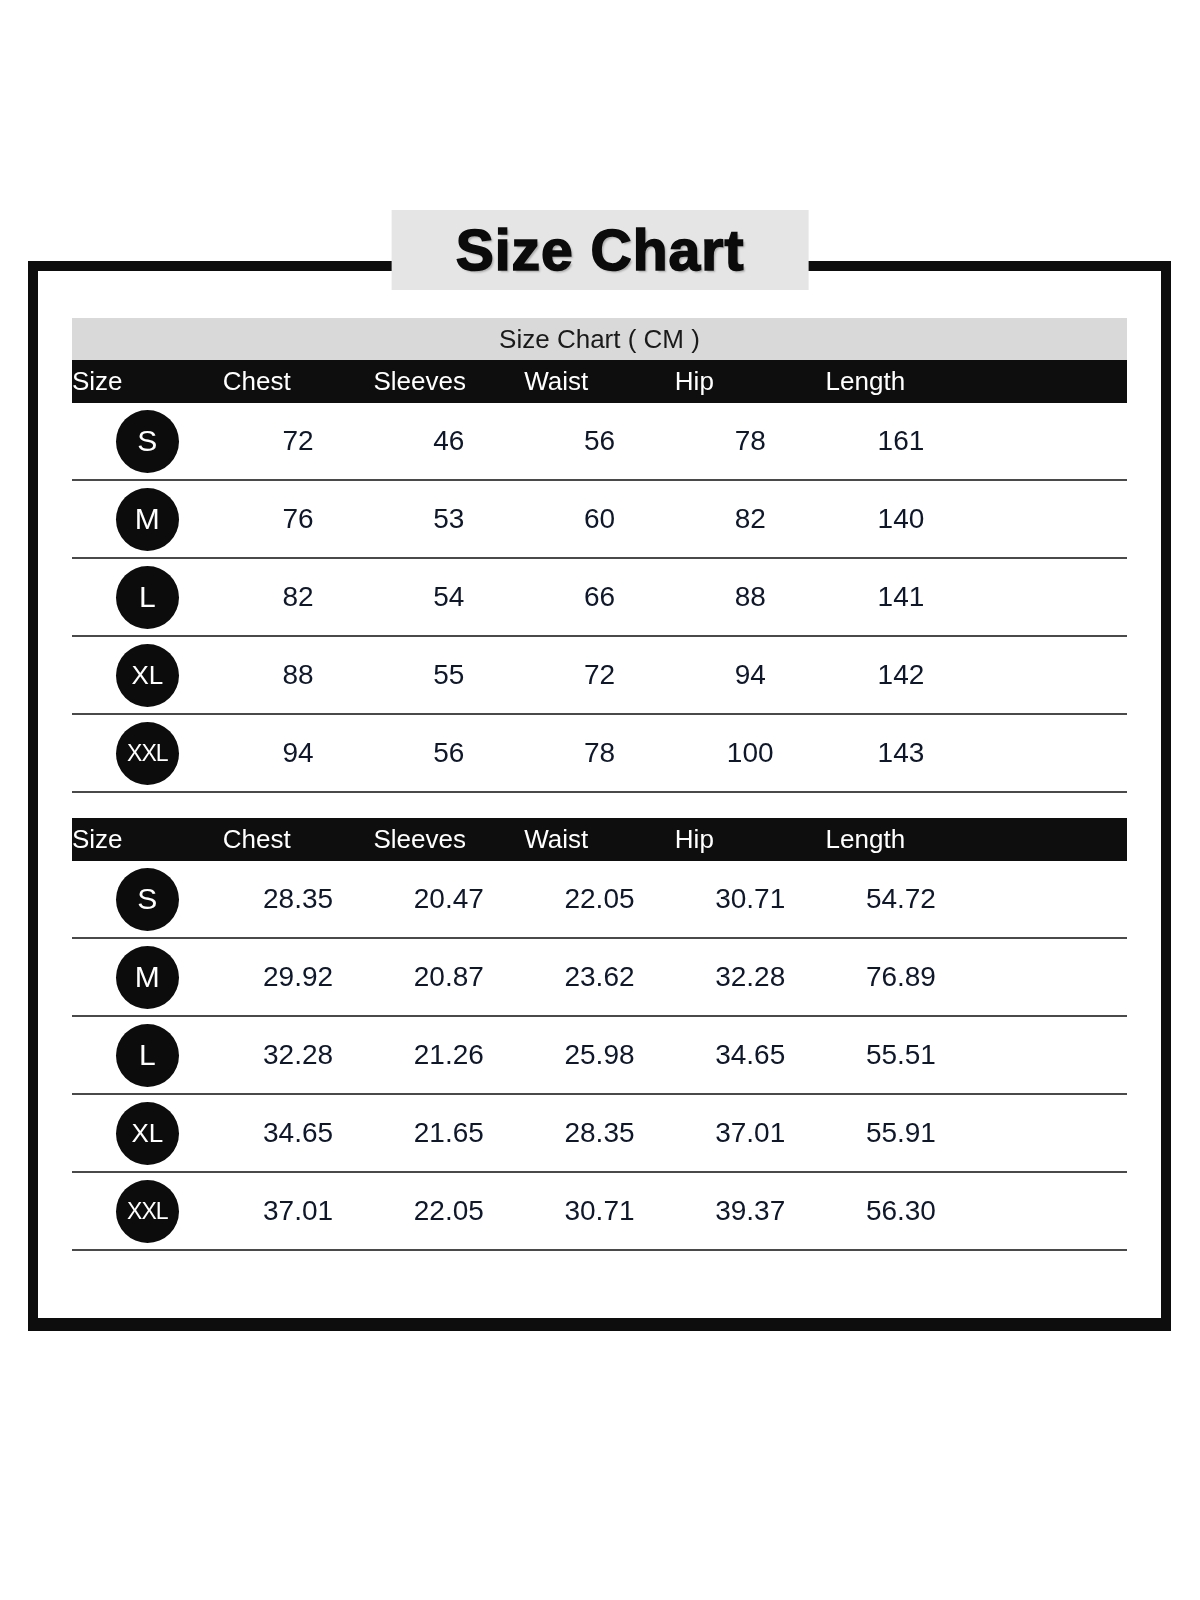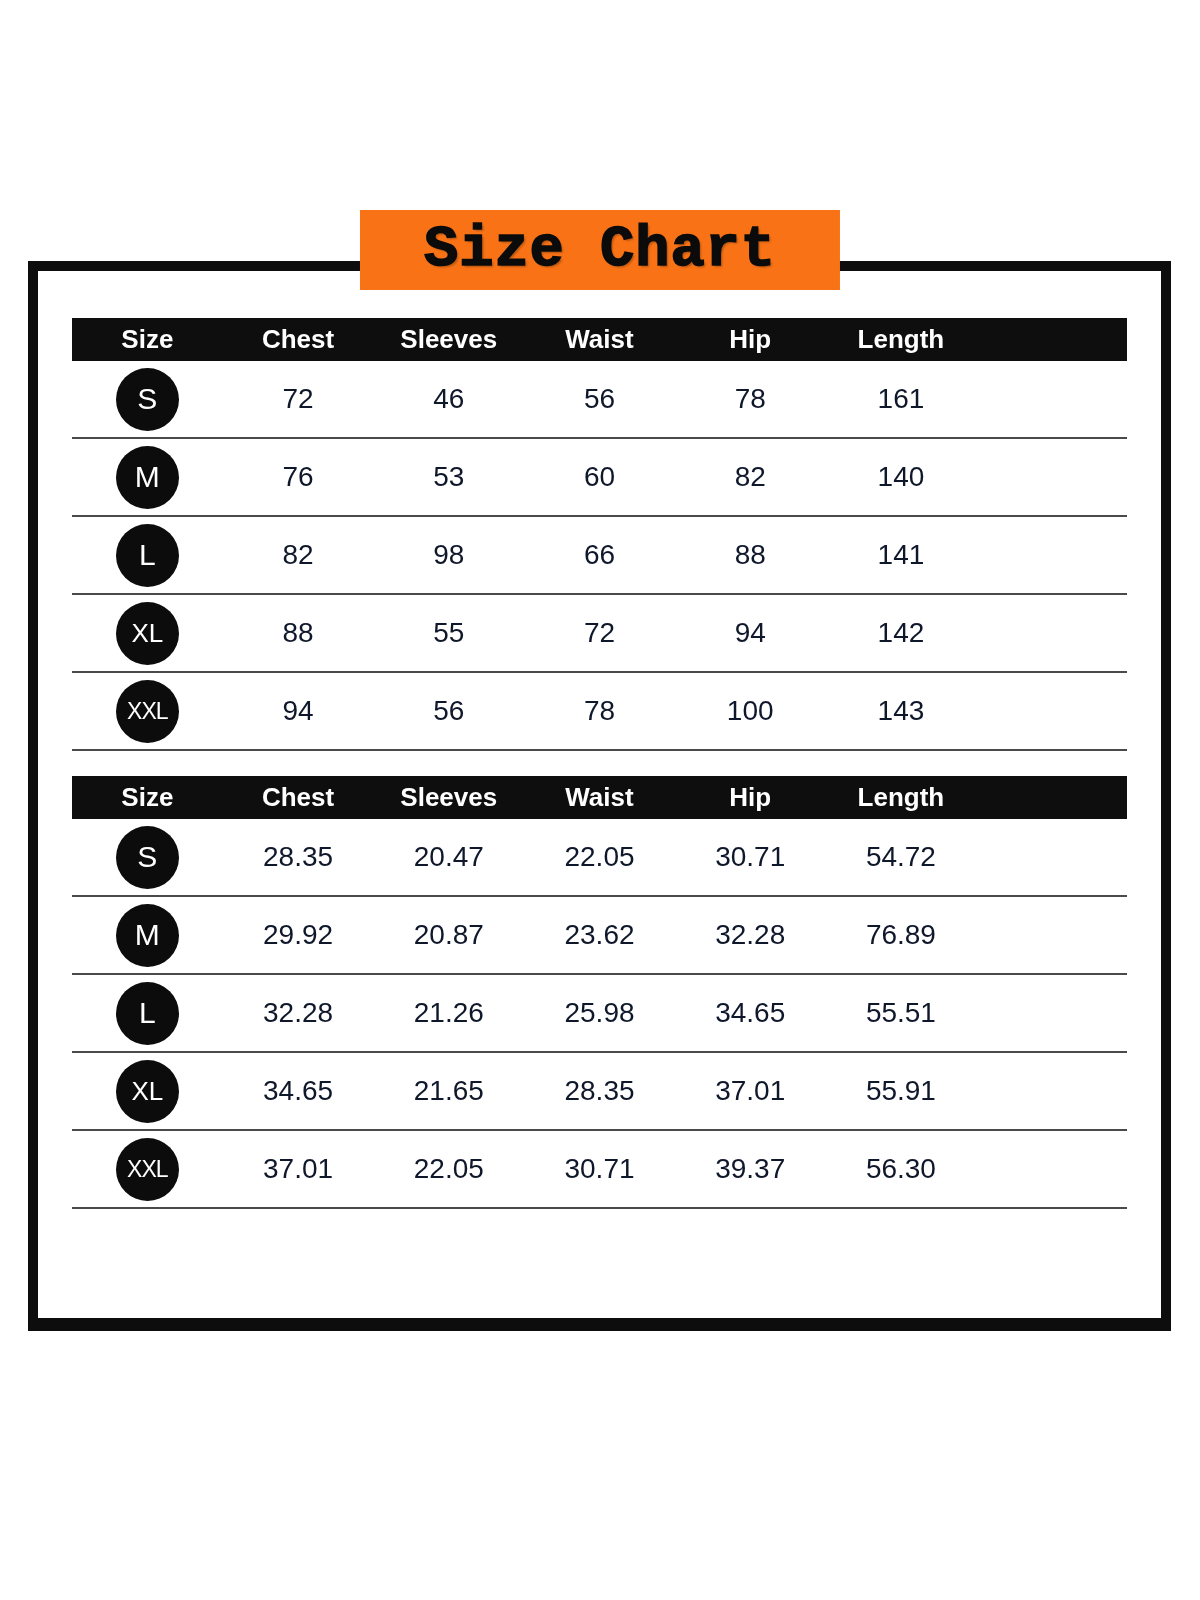--- a/index.html
+++ b/index.html
@@ -10,24 +10,24 @@
     background: #ffffff;
     font-family: "Liberation Sans", sans-serif;
     overflow: hidden;
   }
   .main-title {
     position: absolute;
     top: 210px;
     left: 50%;
     transform: translateX(-50%);
     z-index: 2;
-    background: #f97316;
+    background: #e5e5e5;
     padding: 0 64px;
     line-height: 80px;
-    font-family: Liberation Mono, monospace;
+    font-family: Liberation Sans, sans-serif;
     font-weight: 700;
     font-size: 57px;
     color: #0b0b0b;
     -webkit-text-stroke: 1.6px #0b0b0b;
     letter-spacing: 1px;
     white-space: nowrap;
     text-shadow: 2px 2px 2px rgba(0,0,0,0.25);
   }
   .frame {
     position: absolute;
@@ -52,23 +52,23 @@
     color: #1a1a1a;
   }
   .thead {
     height: 43px;
     background: #0e0e0e;
     display: grid;
     grid-template-columns: repeat(7, 1fr);
     align-items: center;
   }
   .hcell {
-    text-align: center;
+    text-align: left;
     color: #ffffff;
-    font-weight: 700;
+    font-weight: 400;
     font-size: 26px;
   }
   .trow {
     height: 76px;
     display: grid;
     grid-template-columns: repeat(7, 1fr);
     align-items: center;
     border-bottom: 2px solid #4a4a4a;
   }
   .cell {
@@ -93,20 +93,21 @@
   .badge.len3 { font-size: 23px; letter-spacing: -1px; }
 </style>
 </head>
 <body>
 
 <div class="page">
   <div class="main-title">Size Chart</div>
   <div class="frame">
     <div id="tables-area">
         <section class="size-table">
+          <div class="caption">Size Chart ( CM )</div>
           <div class="thead">
             <div class="hcell">Size</div>
             <div class="hcell">Chest</div>
             <div class="hcell">Sleeves</div>
             <div class="hcell">Waist</div>
             <div class="hcell">Hip</div>
             <div class="hcell">Length</div>
             <div class="hcell"></div>
           </div>
           <div class="trow">
@@ -129,21 +130,21 @@
             <div class="cell">60</div>
             <div class="cell">82</div>
             <div class="cell">140</div>
             <div class="cell"></div>
           </div>
           <div class="trow">
             <div class="bcell">
               <div class="badge len1">L</div>
             </div>
             <div class="cell">82</div>
-            <div class="cell">98</div>
+            <div class="cell">54</div>
             <div class="cell">66</div>
             <div class="cell">88</div>
             <div class="cell">141</div>
             <div class="cell"></div>
           </div>
           <div class="trow">
             <div class="bcell">
               <div class="badge len2">XL</div>
             </div>
             <div class="cell">88</div>

